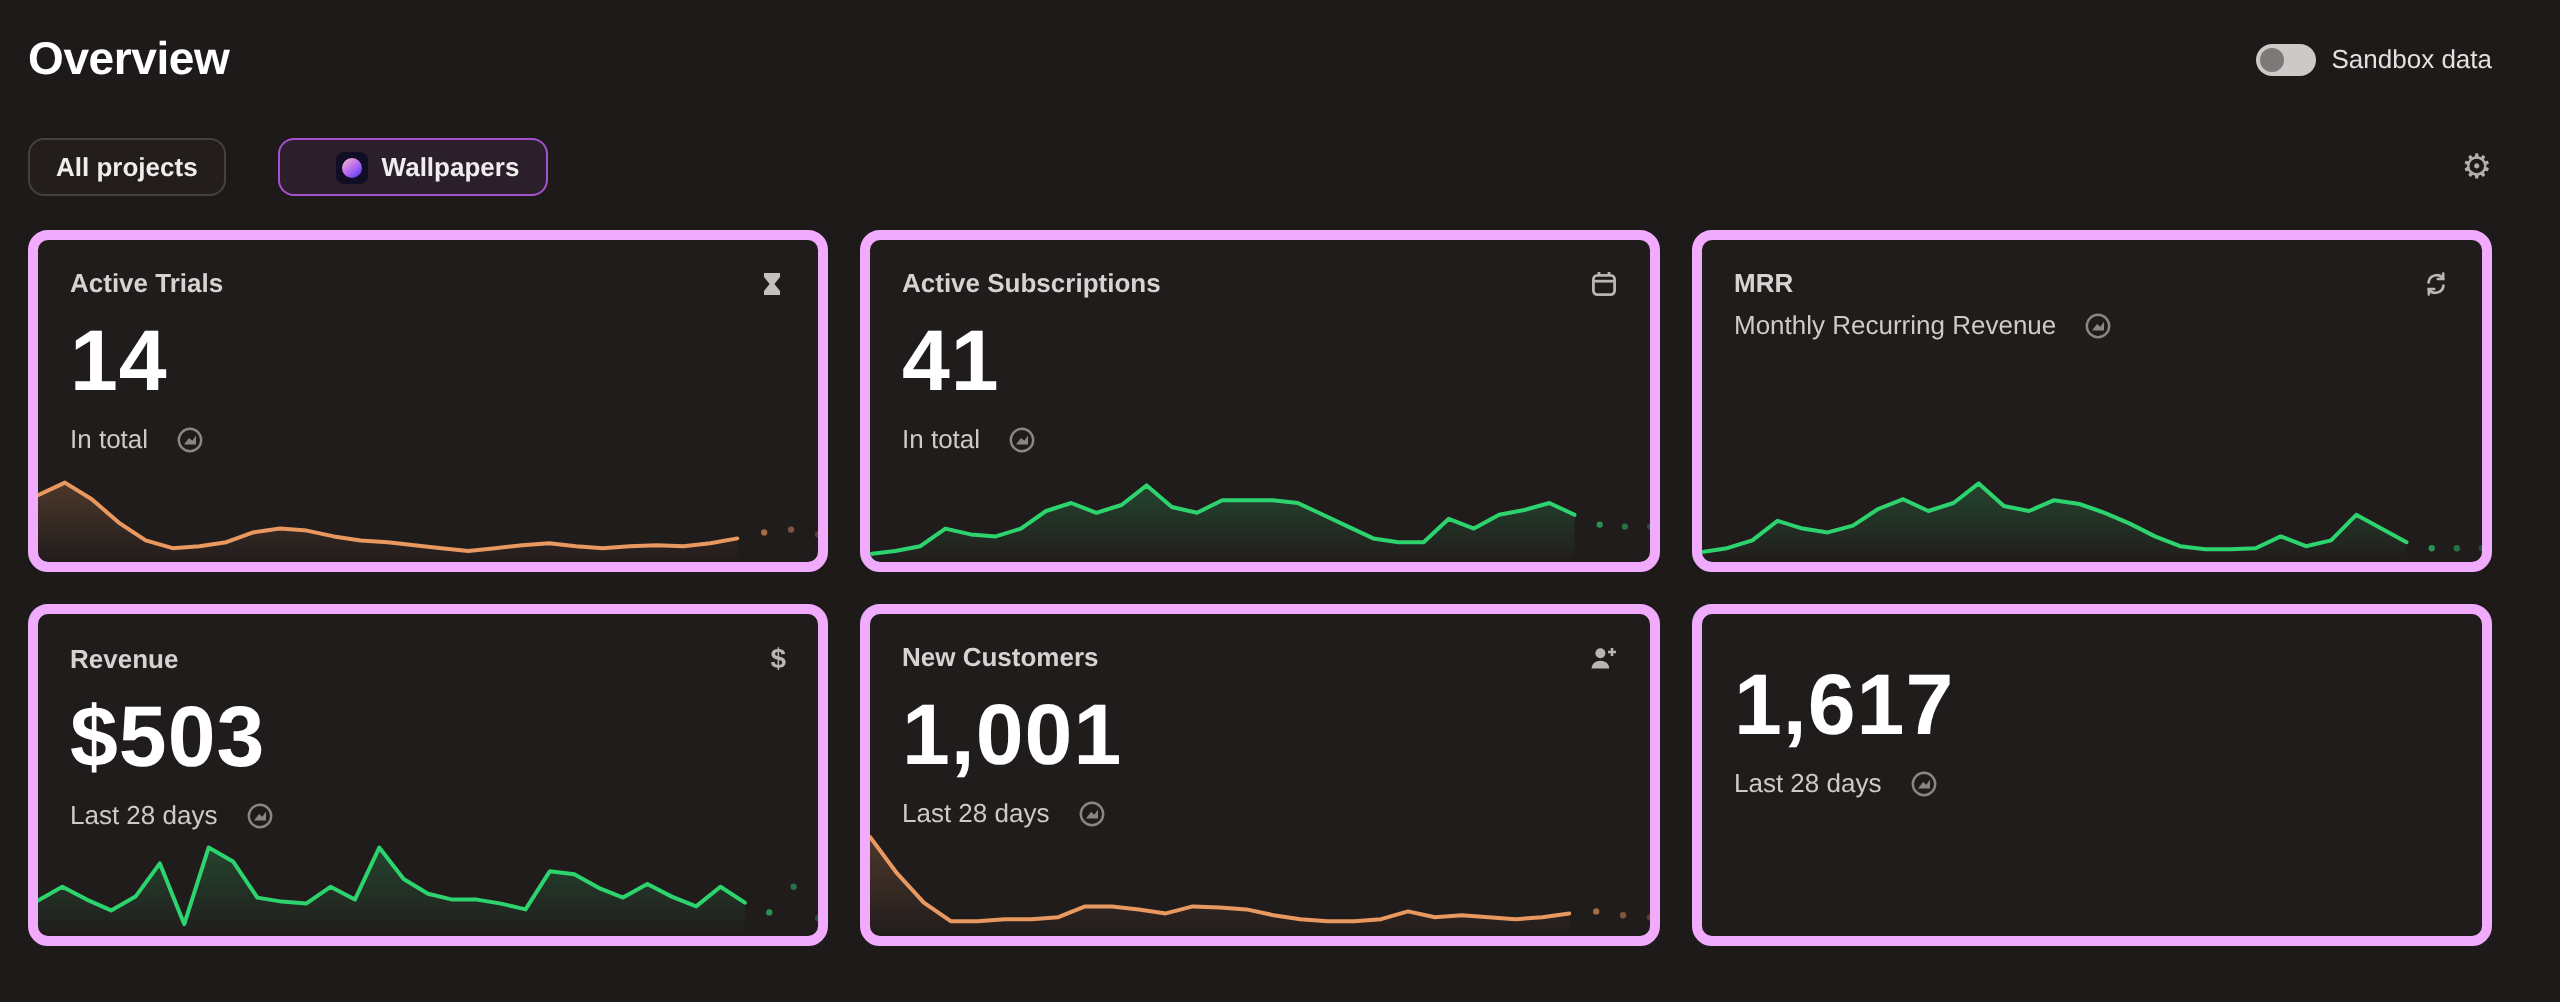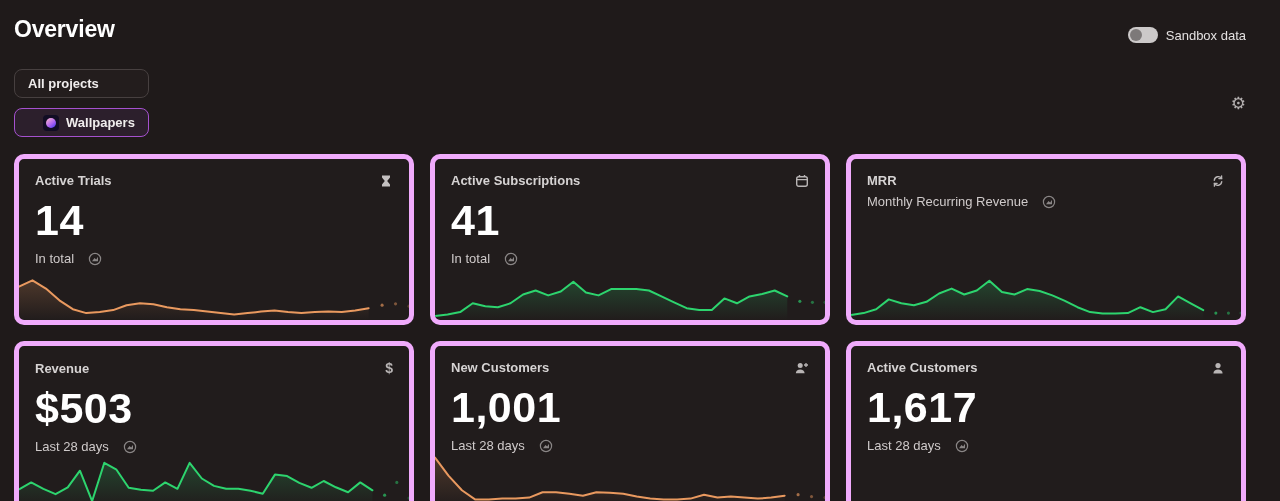--- a/index.html
+++ b/index.html
@@ -6,30 +6,30 @@
   html,body { width:1280px; height:501px; }
   body {
     background:#1f1a1a;
     font-family:"Liberation Sans", sans-serif;
     color:#fff;
     overflow:hidden;
   }
   .page { padding:16px 34px 0 14px; }
 
   
-  .header { display:flex; justify-content:space-between; align-items:flex-end; }
+  .header { display:flex; justify-content:space-between; align-items:center; }
   .page-title { font-size:23px; font-weight:800; letter-spacing:-0.2px; color:#ffffff; }
   .sandbox { display:flex; align-items:center; gap:8px; }
   .toggle { width:30px; height:16px; border-radius:9px; background:#ccc9c9; position:relative; cursor:pointer; }
   .toggle-knob { position:absolute; left:2px; top:2px; width:12px; height:12px; border-radius:50%; background:#7d7979; }
   .sandbox-label { font-size:13px; color:#e3e0e0; }
 
   
   .controls { margin-top:26px; display:flex; justify-content:space-between; align-items:center; }
-  .pills { display:flex; gap:10px;flex-direction:column; }
+  .pills { display:flex; gap:26px; }
   .pill {
     display:flex; align-items:center; gap:7px;
     height:29px; padding:0 13px;
     border-radius:8px; border:1px solid #474040;
     background:#231d1d; color:#f0eded;
     font-size:13px; font-weight:600; cursor:pointer;
   }
   .pill.active { border-color:#a551cf; background:rgba(165,81,207,0.10);padding-left:28px; }
   .app-icon { width:16px; height:16px; border-radius:4px; background:#110d24;
     display:flex; align-items:center; justify-content:center; }
@@ -261,29 +261,20 @@
             <polygon points="0.0,8.5 13.8,26.6 27.6,41.3 41.4,50.6 55.2,50.6 69.0,49.6 82.8,49.6 96.6,48.6 110.3,43.2 124.1,43.2 137.9,44.7 151.7,46.7 165.5,43.2 179.3,43.7 193.1,44.7 206.9,47.6 220.7,49.6 234.5,50.6 248.3,50.6 262.1,49.6 275.9,45.7 289.7,48.6 303.4,47.6 317.2,48.6 331.0,49.6 344.8,48.6 358.6,46.7 358.6,58 0,58" fill="url(#sg4)"></polygon>
             <polyline points="0.0,8.5 13.8,26.6 27.6,41.3 41.4,50.6 55.2,50.6 69.0,49.6 82.8,49.6 96.6,48.6 110.3,43.2 124.1,43.2 137.9,44.7 151.7,46.7 165.5,43.2 179.3,43.7 193.1,44.7 206.9,47.6 220.7,49.6 234.5,50.6 248.3,50.6 262.1,49.6 275.9,45.7 289.7,48.6 303.4,47.6 317.2,48.6 331.0,49.6 344.8,48.6 358.6,46.7" fill="none" stroke="#e9995f" stroke-width="2" stroke-linejoin="round" stroke-linecap="round" vector-effect="non-scaling-stroke"></polyline>
             <circle cx="372.4" cy="45.7" r="1.6" fill="#e9995f" opacity="0.65"></circle>
             <circle cx="386.2" cy="47.6" r="1.6" fill="#e9995f" opacity="0.47"></circle>
             <circle cx="400.0" cy="48.6" r="1.6" fill="#e9995f" opacity="0.29"></circle>
           </svg>
         </div>
     </div>
 
     <div class="card">
-      <div class="card-head">
-        <span class="card-title">Active Customers</span>
-        <span class="card-icon">
-          <svg width="14" height="14" viewBox="0 0 14 14">
-              <circle cx="7" cy="4.6" r="2.6" fill="#b9b5b5"></circle>
-              <path d="M2.4 12.4c0-2.5 2.1-4 4.6-4s4.6 1.5 4.6 4z" fill="#b9b5b5"></path>
-            </svg>
-        </span>
-      </div>
       <div class="card-value">1,617</div>
       <div class="card-sub">
         <span>Last 28 days</span>
         <span>
           <svg width="14" height="14" viewBox="0 0 14 14">
               <circle cx="7" cy="7" r="5.6" fill="none" stroke="#8a8686" stroke-width="1.2"></circle>
               <path d="M4 9.2 L6.5 6 L8.2 7.4 L10 4.8 L10 9.2 Z" fill="#8a8686"></path>
             </svg>
         </span>
       </div>

